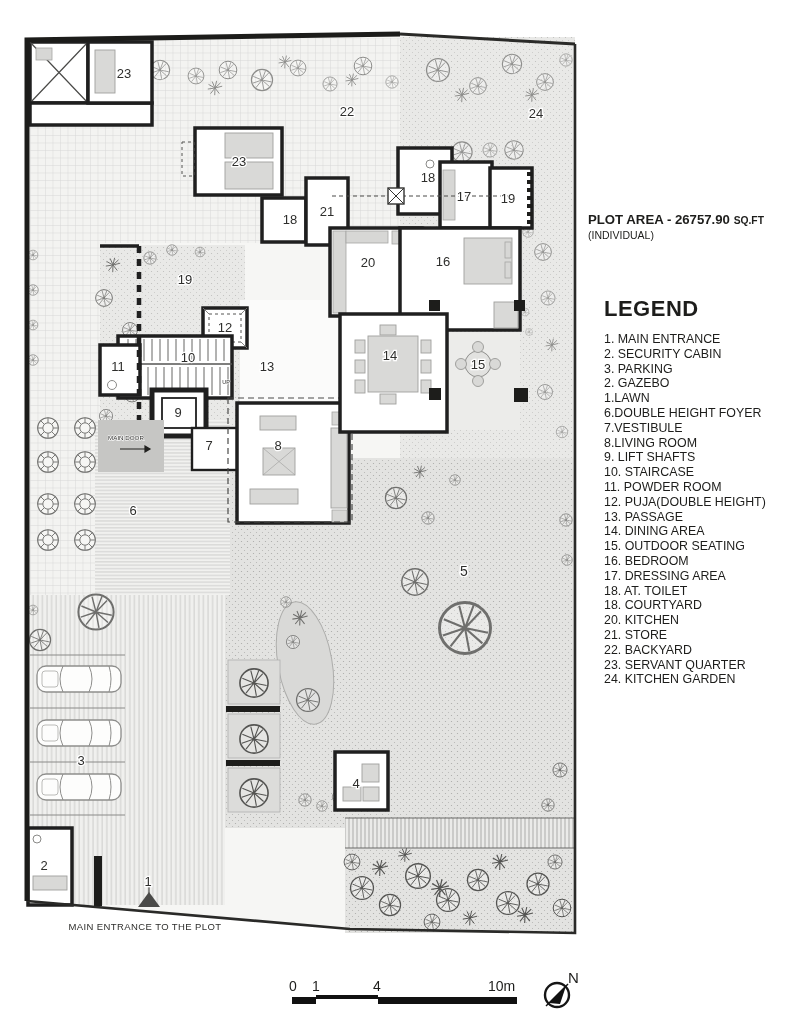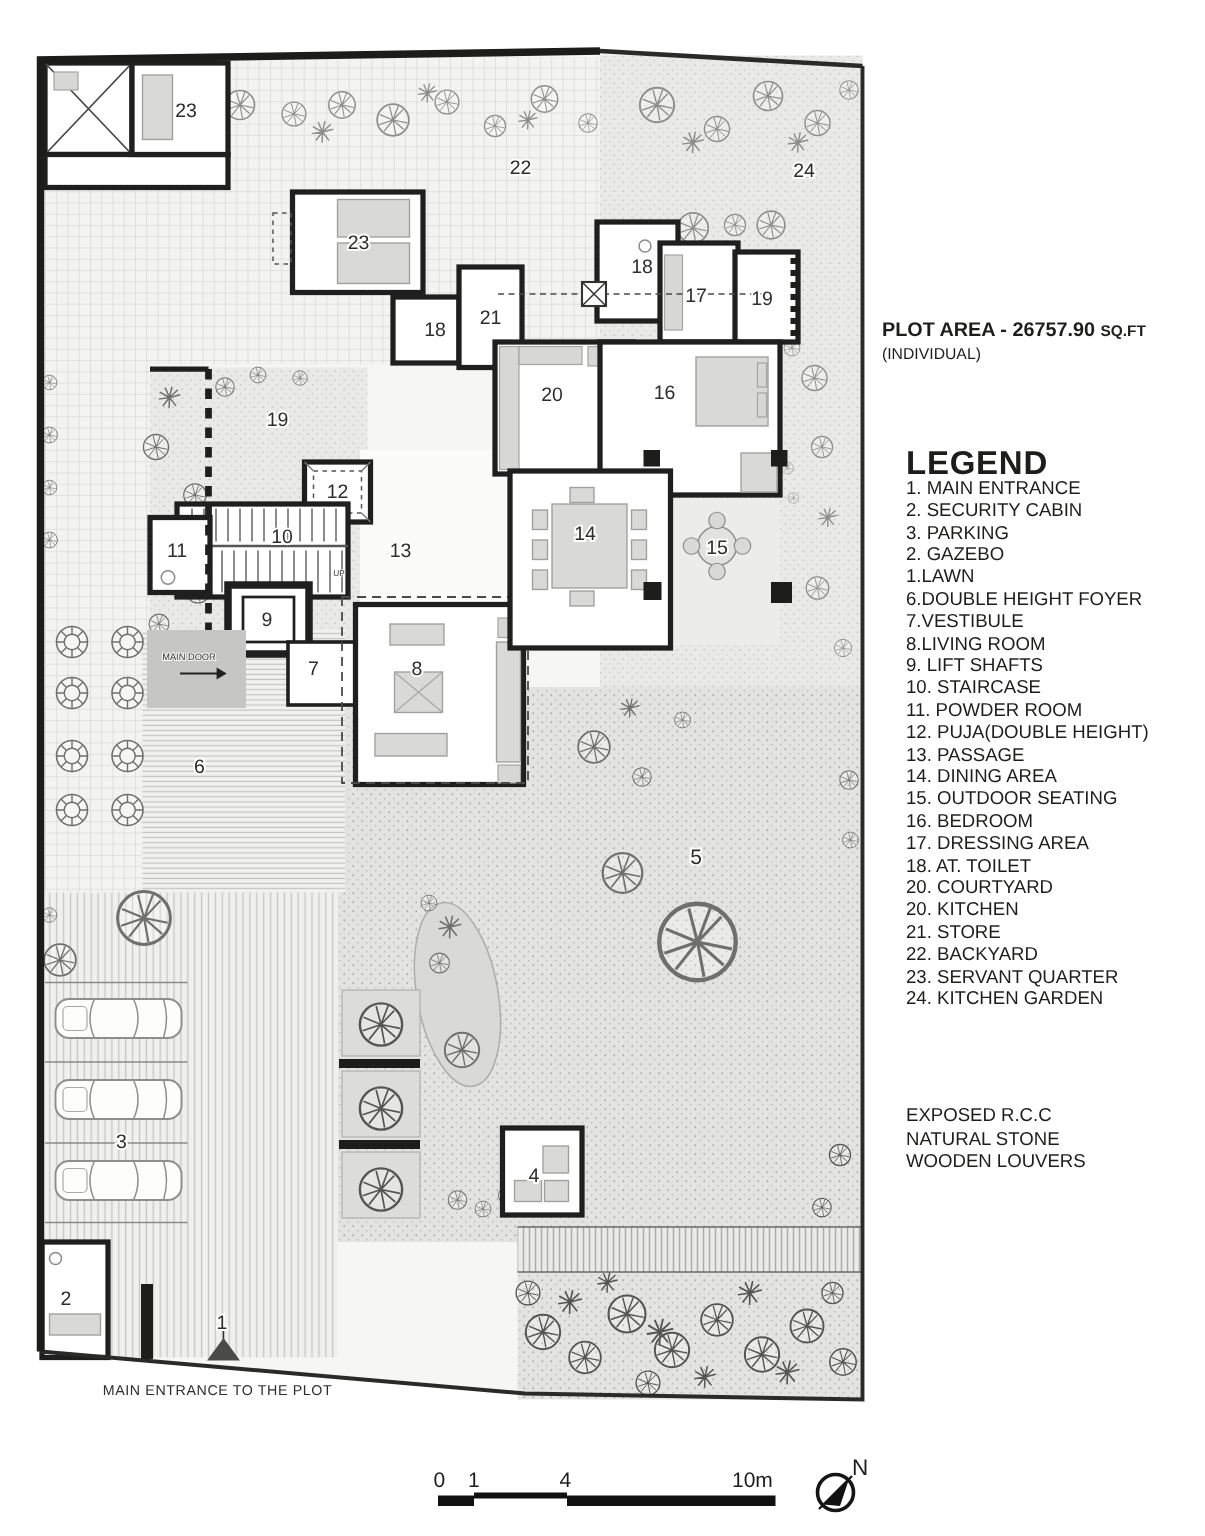--- a/index.html
+++ b/index.html
@@ -12,21 +12,21 @@
   .rm{fill:#ffffff;stroke:#1f1f1f;stroke-width:3.5;}
   .rm2{fill:#ffffff;stroke:#1f1f1f;stroke-width:2.4;}
   .furn{fill:#d9d9d7;stroke:#9f9f9d;stroke-width:0.9;}
   .cnt{fill:#d7d7d5;stroke:#a5a5a3;stroke-width:0.8;}
   .t-l{color:#8d8d8b}.t-m{color:#6f6f6d}.t-d{color:#545452}
   .info{position:absolute;left:588px;top:211px;width:210px;}
   .arealine{font-weight:bold;font-size:13.2px;white-space:nowrap;line-height:17px;}
   .arealine .unit{font-size:10.3px;}
   .areanote{font-size:10.5px;width:190px;line-height:13px;}
   .lg-title{position:absolute;left:604px;top:284px;font-size:22px;font-weight:bold;letter-spacing:.5px;margin-top:12px;}
-  .lg-list{position:absolute;left:604px;top:318px;font-size:12.4px;line-height:14.8px;white-space:nowrap;}
+  .lg-list{position:absolute;left:604px;top:332px;font-size:12.4px;line-height:14.8px;white-space:nowrap;}
   .mp-title{position:absolute;left:604px;top:698px;font-size:17px;font-weight:bold;}
   .mp-list{position:absolute;left:604px;top:736px;font-size:12.4px;line-height:15.5px;}
   .ftitle{position:absolute;left:28px;top:962px;font-size:23.5px;font-weight:bold;letter-spacing:.2px;}
   .scalebar{position:absolute;left:0;top:0;}
   .scalebar text{font-family:"Liberation Sans",sans-serif;fill:#1d1d1b;}
 </style>
 </head>
 <body>
 
 <div class="page">
@@ -387,33 +387,28 @@
     <div>9. LIFT SHAFTS</div>
     <div>10. STAIRCASE</div>
     <div>11. POWDER ROOM</div>
     <div>12. PUJA(DOUBLE HEIGHT)</div>
     <div>13. PASSAGE</div>
     <div>14. DINING AREA</div>
     <div>15. OUTDOOR SEATING</div>
     <div>16. BEDROOM</div>
     <div>17. DRESSING AREA</div>
     <div>18. AT. TOILET</div>
-    <div>20. COURTYARD</div>
+    <div>18. COURTYARD</div>
     <div>20. KITCHEN</div>
     <div>21. STORE</div>
     <div>22. BACKYARD</div>
     <div>23. SERVANT QUARTER</div>
     <div>24. KITCHEN GARDEN</div>
   </div>
 
-  <div class="mp-list">
-    <div>EXPOSED R.C.C</div>
-    <div>NATURAL STONE</div>
-    <div>WOODEN LOUVERS</div>
-  </div>
 
 
   <svg class="scalebar" width="803" height="1024" viewBox="0 0 803 1024" style="pointer-events:none">
     <g font-size="14">
       <text x="289" y="991">0</text>
       <text x="312" y="991">1</text>
       <text x="373" y="991">4</text>
       <text x="488" y="991">10m</text>
     </g>
     <rect x="292" y="997" width="24" height="7" fill="#111111"></rect>

